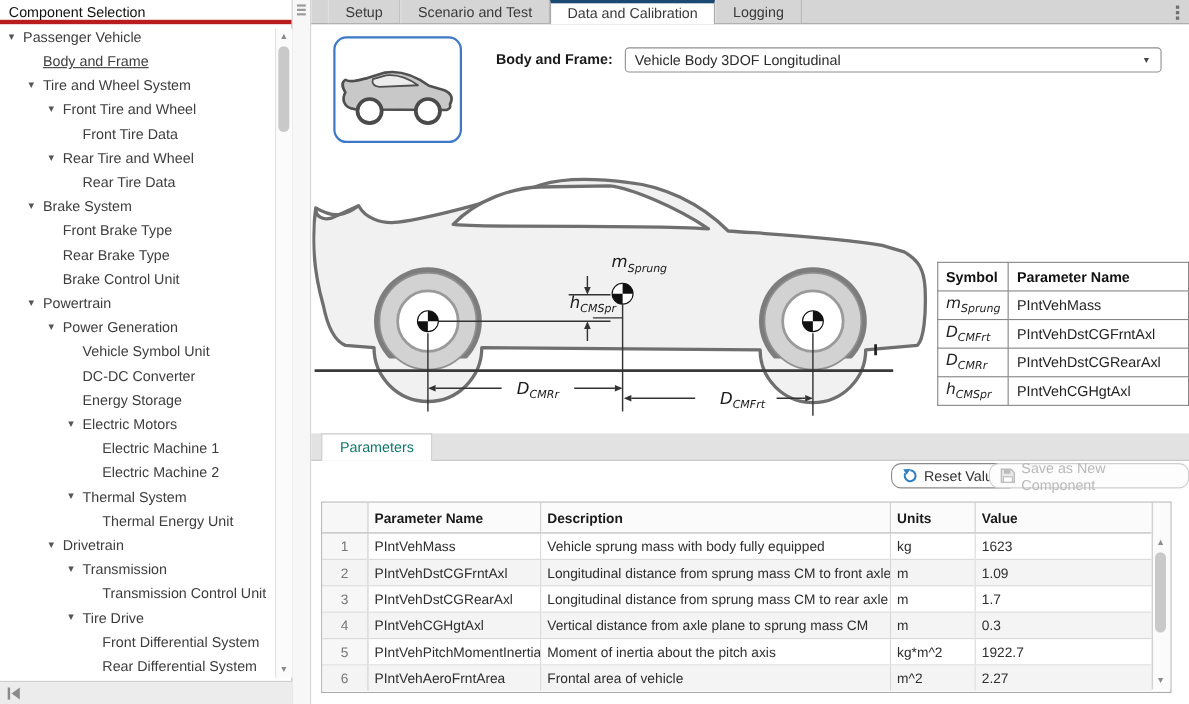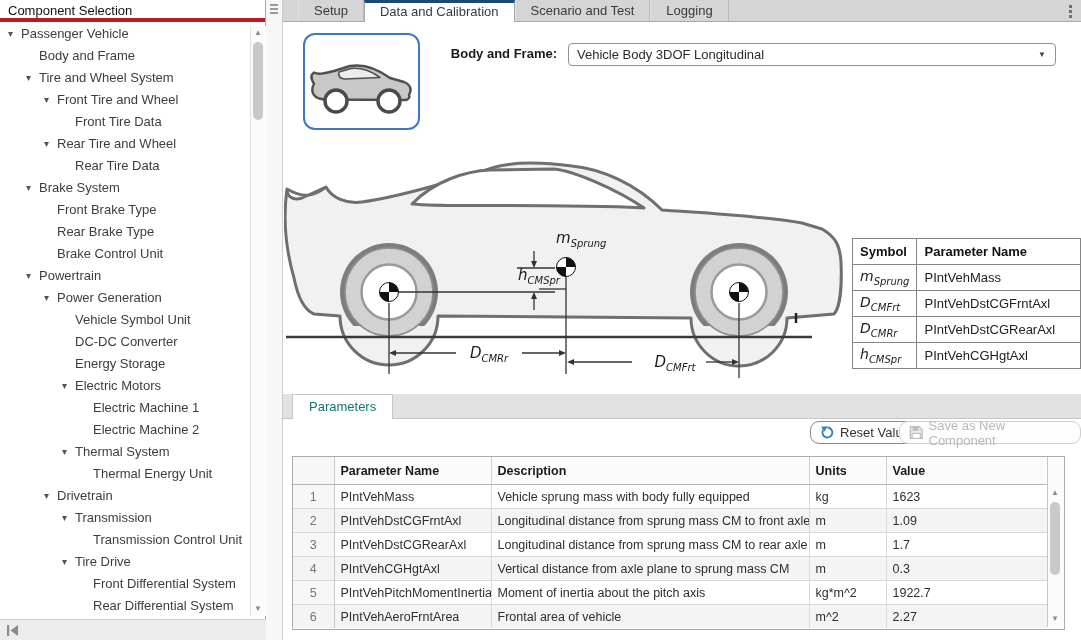--- a/index.html
+++ b/index.html
@@ -87,21 +87,21 @@
   #ptable th.num{border-right:1px solid #c9c9c9;}
   #ptable-scroll{right:0;top:0;width:16px;height:170px;border-left:1px solid #c6c6c6;background:#fbfbfb;}
 </style>
 </head>
 <body>
 
 <div id="sidebar" class="abs">
   <div id="sidebar-header" class="abs">Component Selection</div>
   <div id="tree" class="abs">
       <div class="tree-item" style="padding-left: 8px;"><span class="tree-arrow">▾</span><span>Passenger Vehicle</span></div>
-      <div class="tree-item" style="padding-left: 39px;"><span>Body and Frame</span></div>
+      <div class="tree-item" style="padding-left: 39px; text-decoration: underline;"><span>Body and Frame</span></div>
       <div class="tree-item" style="padding-left: 26px;"><span class="tree-arrow">▾</span><span>Tire and Wheel System</span></div>
       <div class="tree-item" style="padding-left: 44px;"><span class="tree-arrow">▾</span><span>Front Tire and Wheel</span></div>
       <div class="tree-item" style="padding-left: 75px;"><span>Front Tire Data</span></div>
       <div class="tree-item" style="padding-left: 44px;"><span class="tree-arrow">▾</span><span>Rear Tire and Wheel</span></div>
       <div class="tree-item" style="padding-left: 75px;"><span>Rear Tire Data</span></div>
       <div class="tree-item" style="padding-left: 26px;"><span class="tree-arrow">▾</span><span>Brake System</span></div>
       <div class="tree-item" style="padding-left: 57px;"><span>Front Brake Type</span></div>
       <div class="tree-item" style="padding-left: 57px;"><span>Rear Brake Type</span></div>
       <div class="tree-item" style="padding-left: 57px;"><span>Brake Control Unit</span></div>
       <div class="tree-item" style="padding-left: 26px;"><span class="tree-arrow">▾</span><span>Powertrain</span></div>
@@ -139,22 +139,22 @@
       <div></div>
       <div></div>
       <div></div>
     </div>
 </div>
 
 <div id="main" class="abs">
 
   <div id="tabstrip">
       <div class="tab">Setup</div>
+      <div class="tab">Scenario and Test</div>
       <div class="tab active">Data and Calibration</div>
-      <div class="tab">Scenario and Test</div>
       <div class="tab">Logging</div>
     </div>
   <div id="overflow-icon" class="abs">
       <div></div>
       <div></div>
       <div></div>
     </div>
 
   <div id="thumb" class="abs">
     <svg viewBox="0 0 113 93" width="113" height="93">

